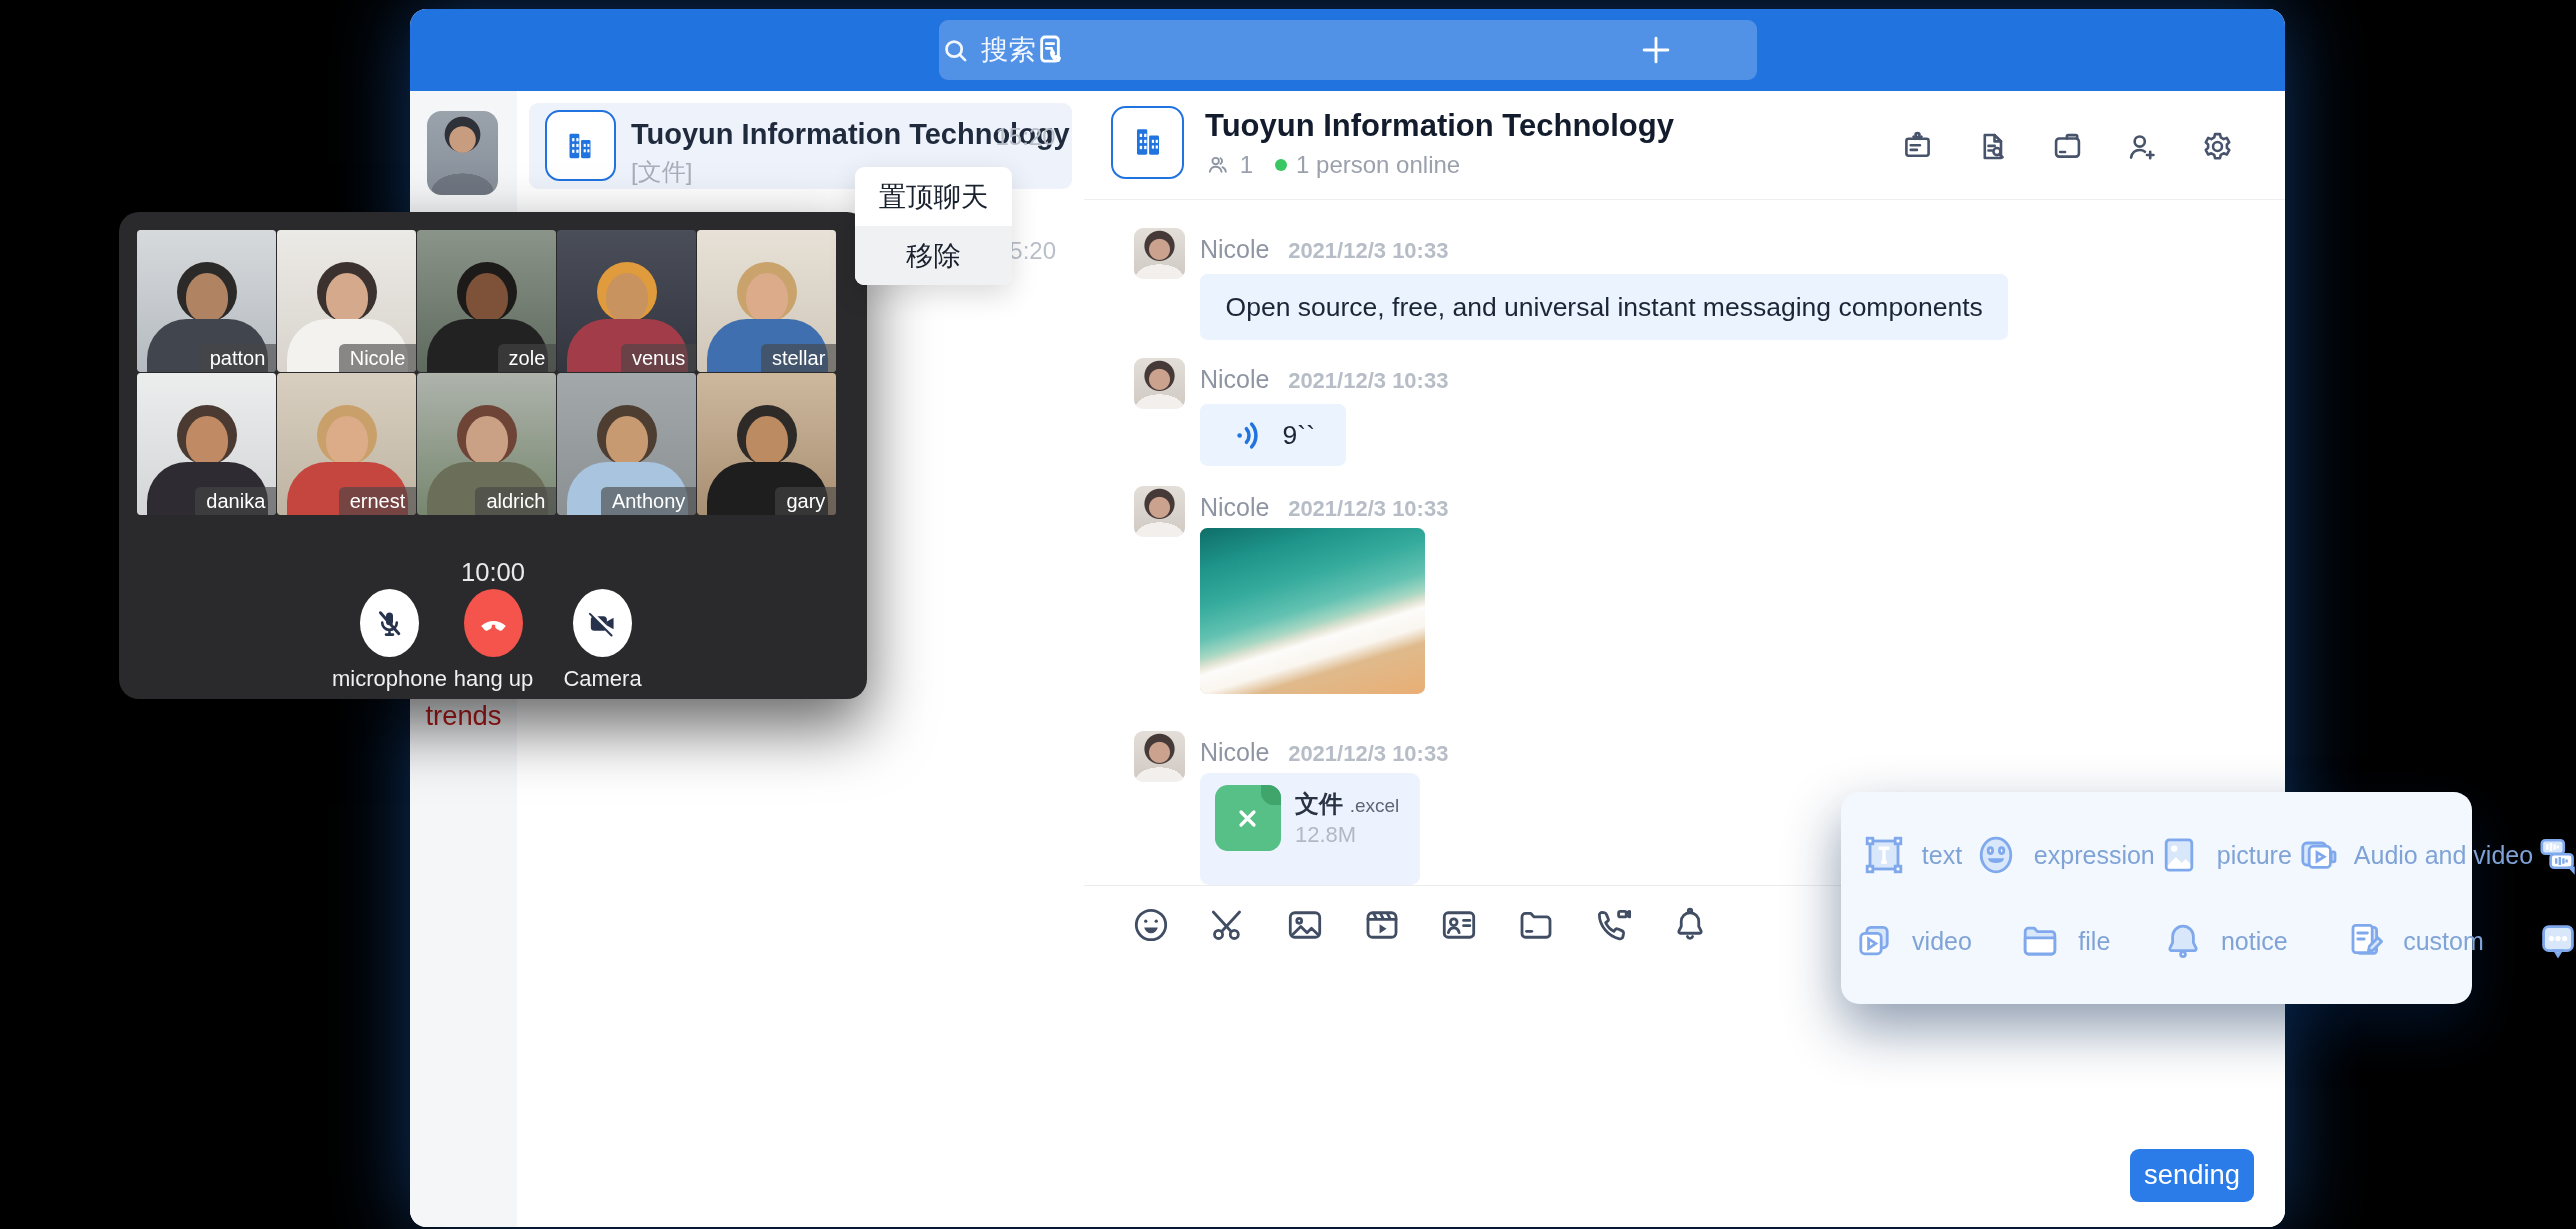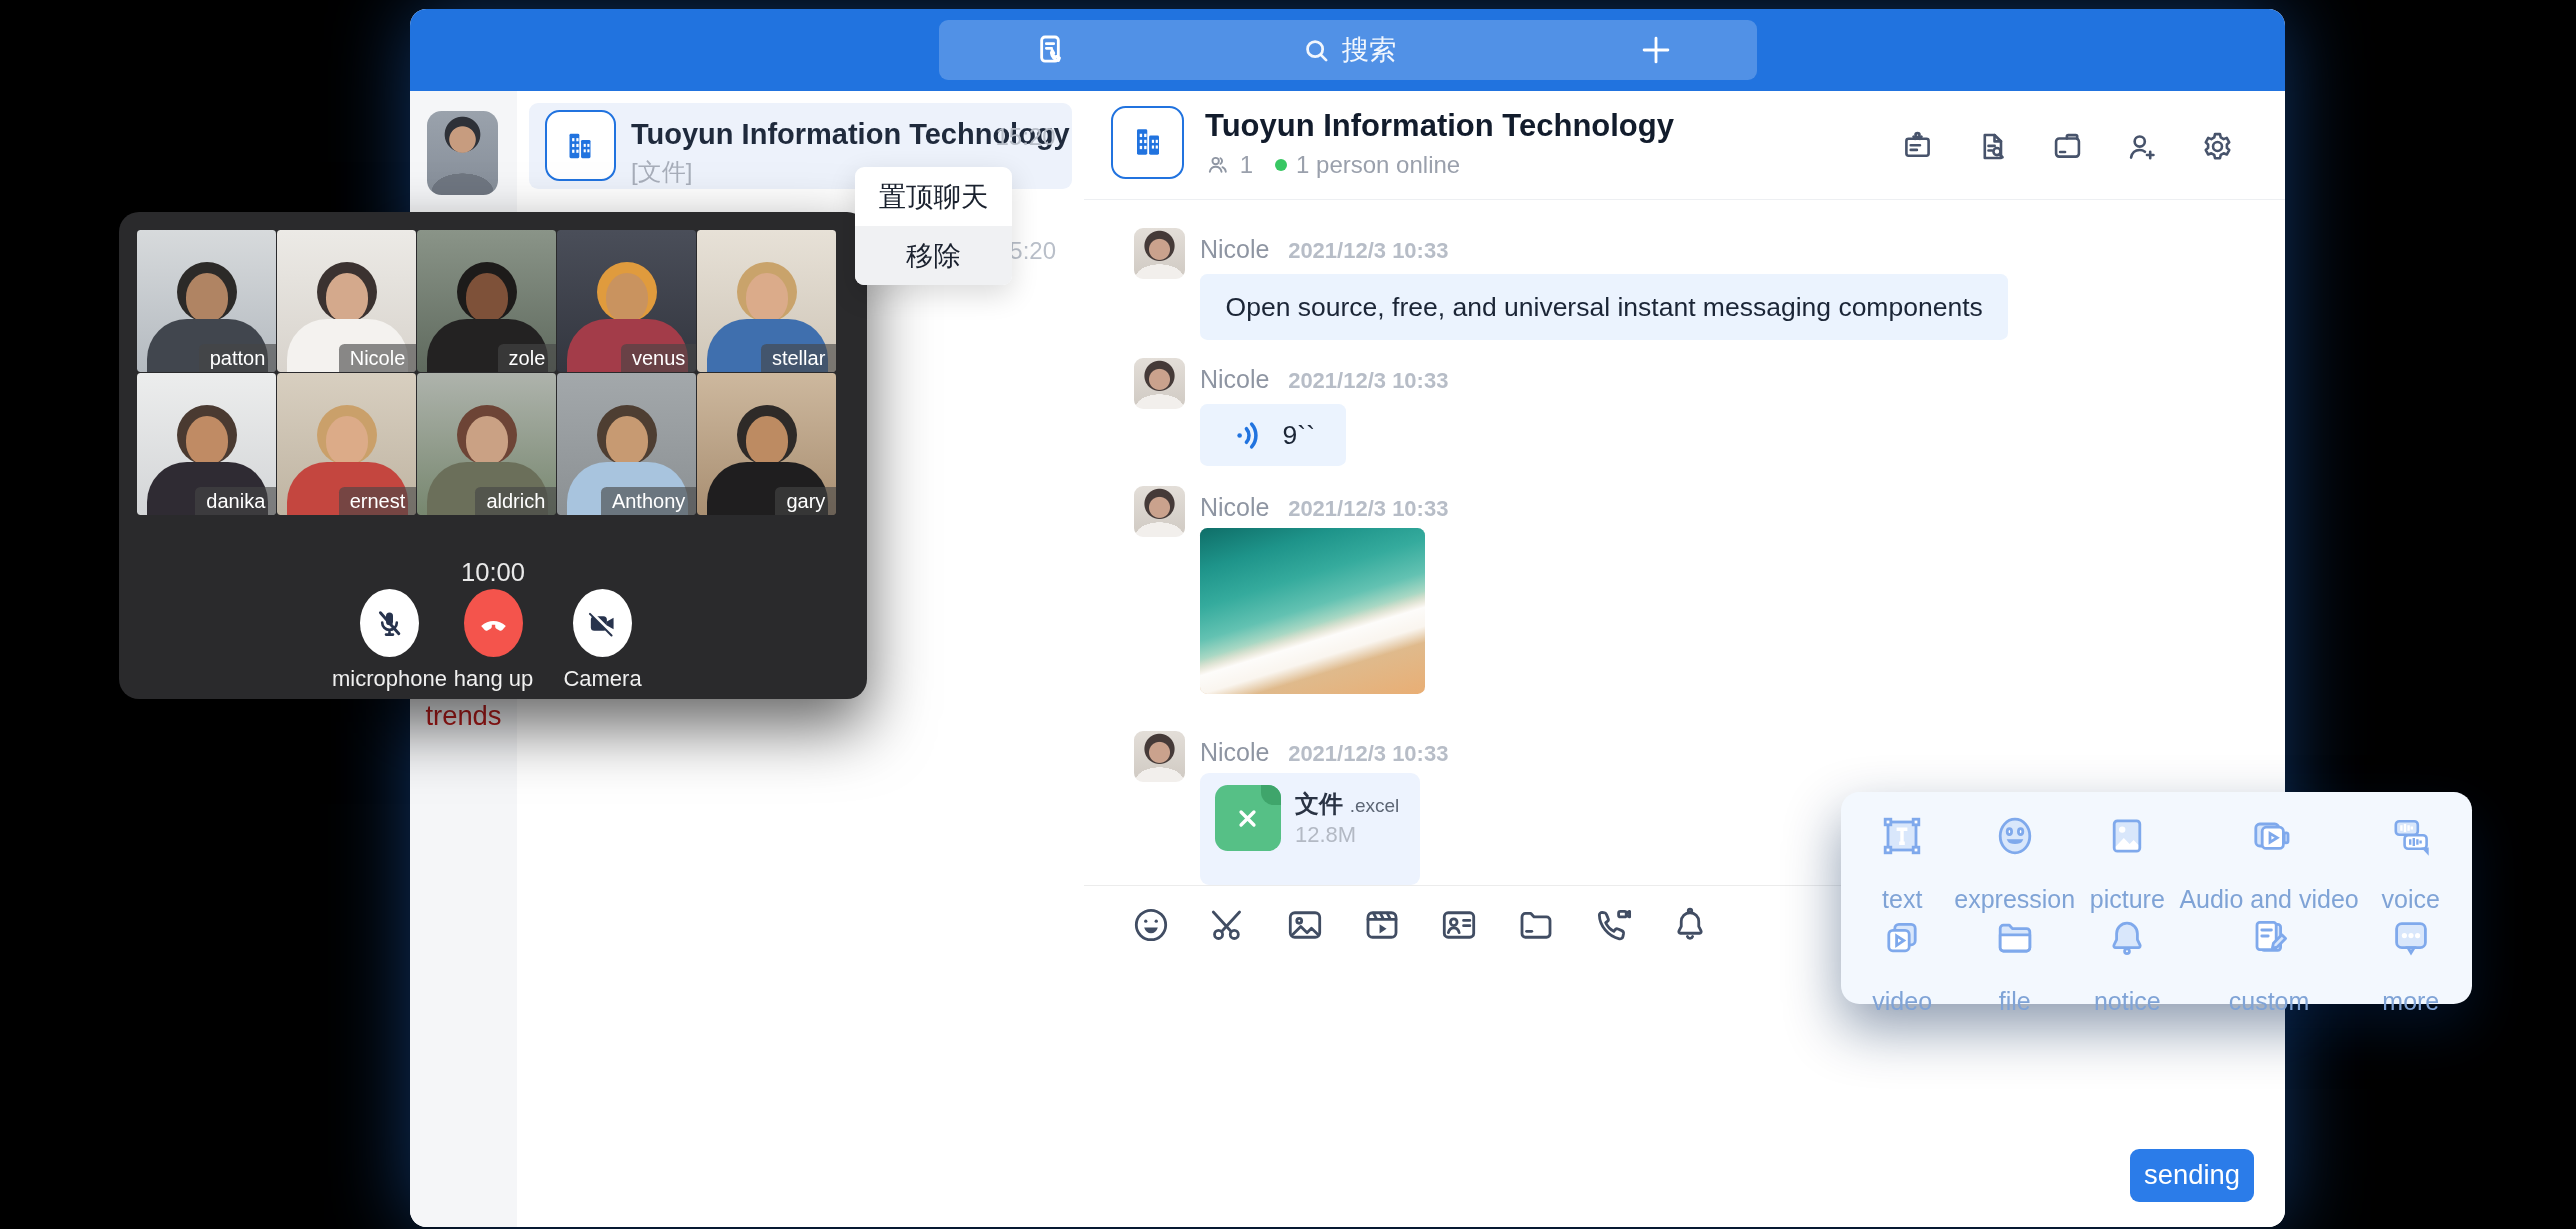--- a/index.html
+++ b/index.html
@@ -8,21 +8,21 @@
   svg{display:block;}
 
   
   .app-window{position:absolute;left:410px;top:9.1px;width:1875px;height:1218px;
     background:#fff;border-radius:16.5px;overflow:hidden;
     box-shadow:0 0 82px rgba(33,115,223,.45);}
   .topbar{position:absolute;left:0;top:0;right:0;height:82px;background:#2173DF;}
   .search-pill{position:absolute;left:529px;top:11px;width:818px;height:60px;border-radius:9.1px;
     background:rgba(255,255,255,.22);display:flex;align-items:center;color:#fff;}
   .pill-left{position:absolute;left:91px;top:0;height:60px;display:flex;align-items:center;}
-  .pill-center{position:absolute;left:0;right:0;top:0;height:60px;display:flex;align-items:center;justify-content:center;gap:9.1px;
+  .pill-center{position:absolute;left:0;right:0;top:0;height:60px;display:flex;align-items:center;gap:9.1px;
     color:rgba(255,255,255,.92);font-size:27.4px;}
   .pill-right{position:absolute;right:82px;top:0;height:60px;display:flex;align-items:center;}
 
   
   .sidebar{position:absolute;left:0;top:82px;bottom:0;width:107px;background:#f5f6f8;}
   .me-avatar{position:absolute;left:17.4px;top:20px;width:71px;height:84px;border-radius:14.6px;overflow:hidden;
     background:
       radial-gradient(31px 18.3px at 50% 96%,#6f7681 0 99%,transparent 100%),
       radial-gradient(circle at 50% 34%,#c79c7f 0 12.8px,transparent 13.7px),
       radial-gradient(circle at 50% 28%,#2e3138 0 17.4px,transparent 18.3px),
@@ -115,21 +115,21 @@
   
   .msg-toolbar{position:absolute;left:0;right:0;top:794px;height:77px;border-top:1.8px solid #ececec;
     display:flex;align-items:center;gap:35px;padding-left:46px;color:#414d63;}
   .send-btn{position:absolute;right:31px;bottom:25.6px;width:124px;height:53px;background:#2b7ce9;color:#fff;
     font-size:27.4px;border-radius:9.1px;display:flex;align-items:center;justify-content:center;}
 
   
   .feature-popup{position:absolute;left:1841px;top:792px;width:631px;height:212px;background:#f3f8fe;border-radius:18.3px;z-index:70;
     box-shadow:0 24px 55px rgba(5,35,80,.45);display:grid;grid-template-columns:repeat(5,1fr);
     grid-template-rows:1fr 1fr;padding:20px 9.1px;box-sizing:border-box;}
-  .feat-cell{display:flex;flex-direction:column;align-items:center;justify-content:center;gap:25px;}
+  .feat-cell{display:flex;flex-direction:row;align-items:center;justify-content:center;gap:14px;}
   .feat-lbl{font-size:25px;color:#7fa3d6;white-space:nowrap;}
 </style>
 </head>
 <body>
 
 <div class="app-window">
 
   <div class="topbar">
     <div class="search-pill">
       <div class="pill-left">

